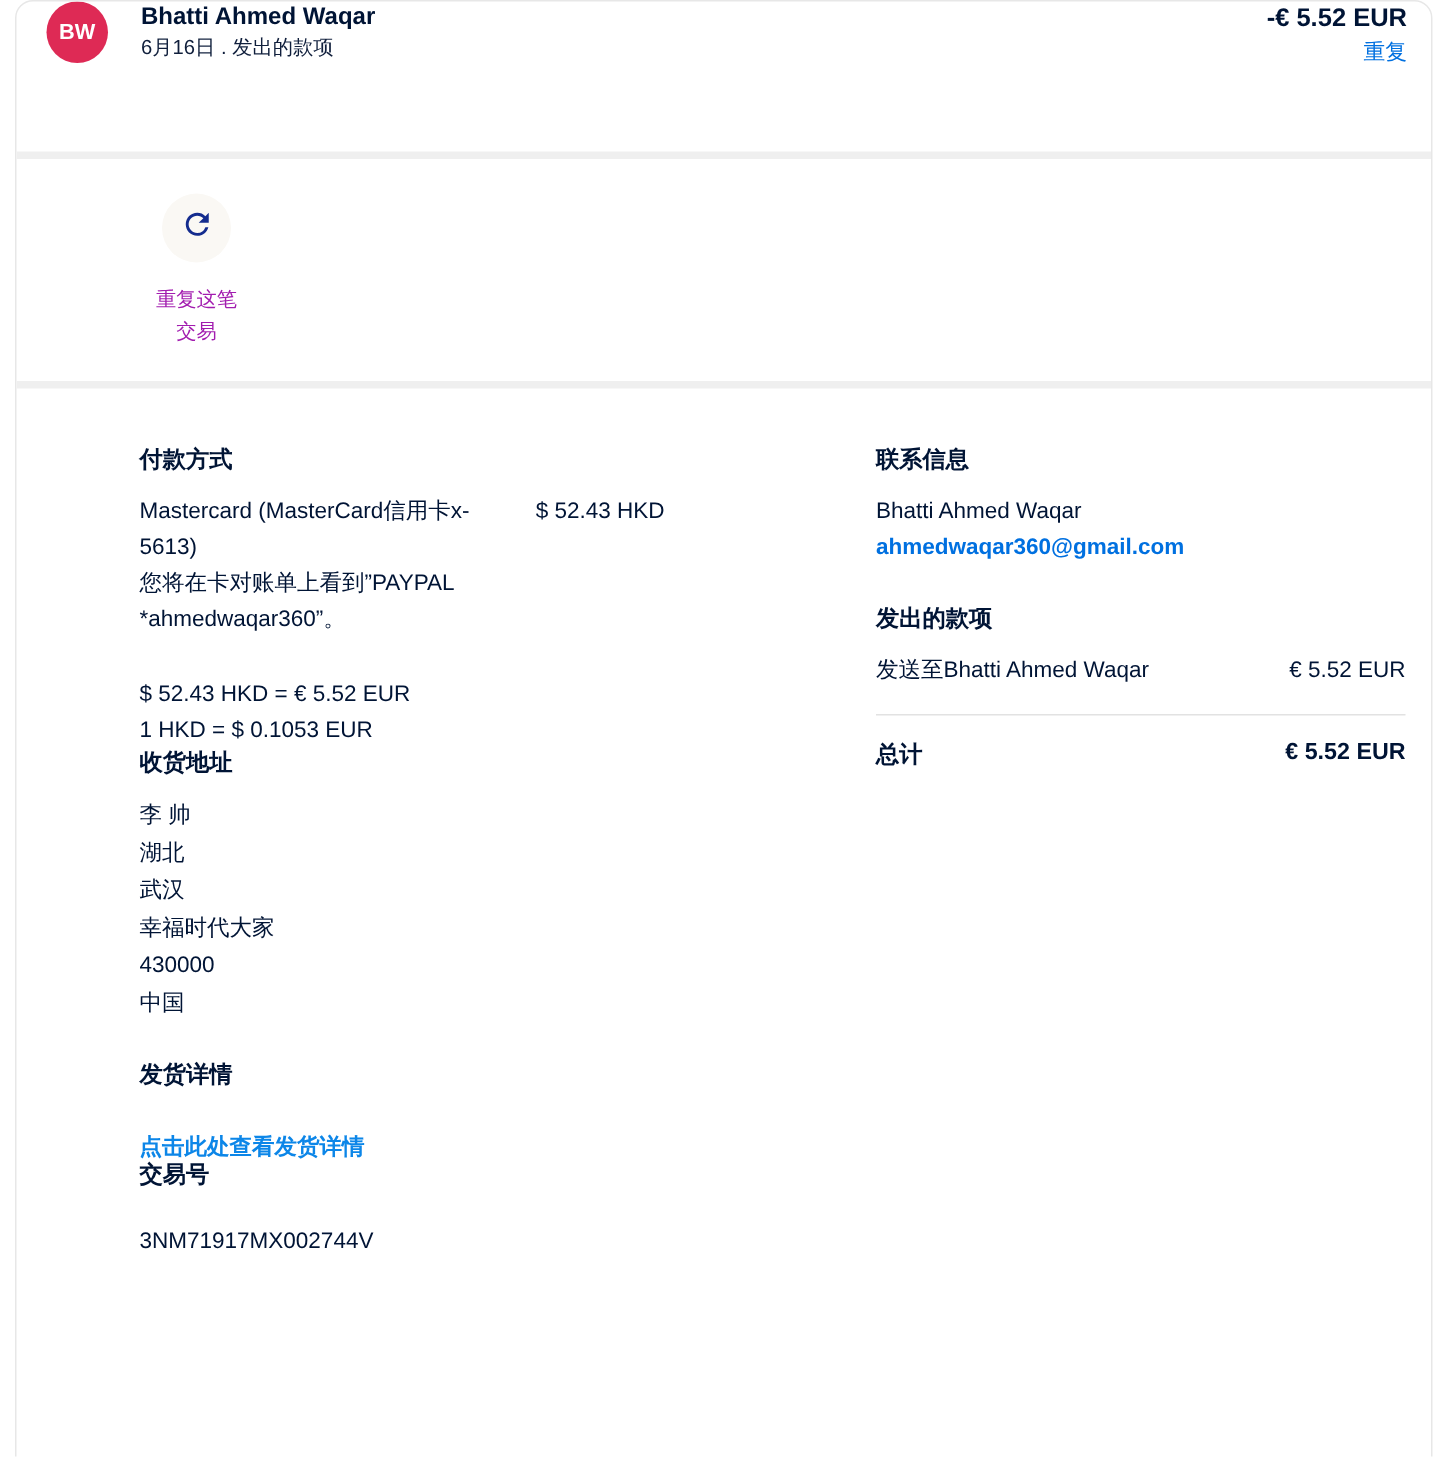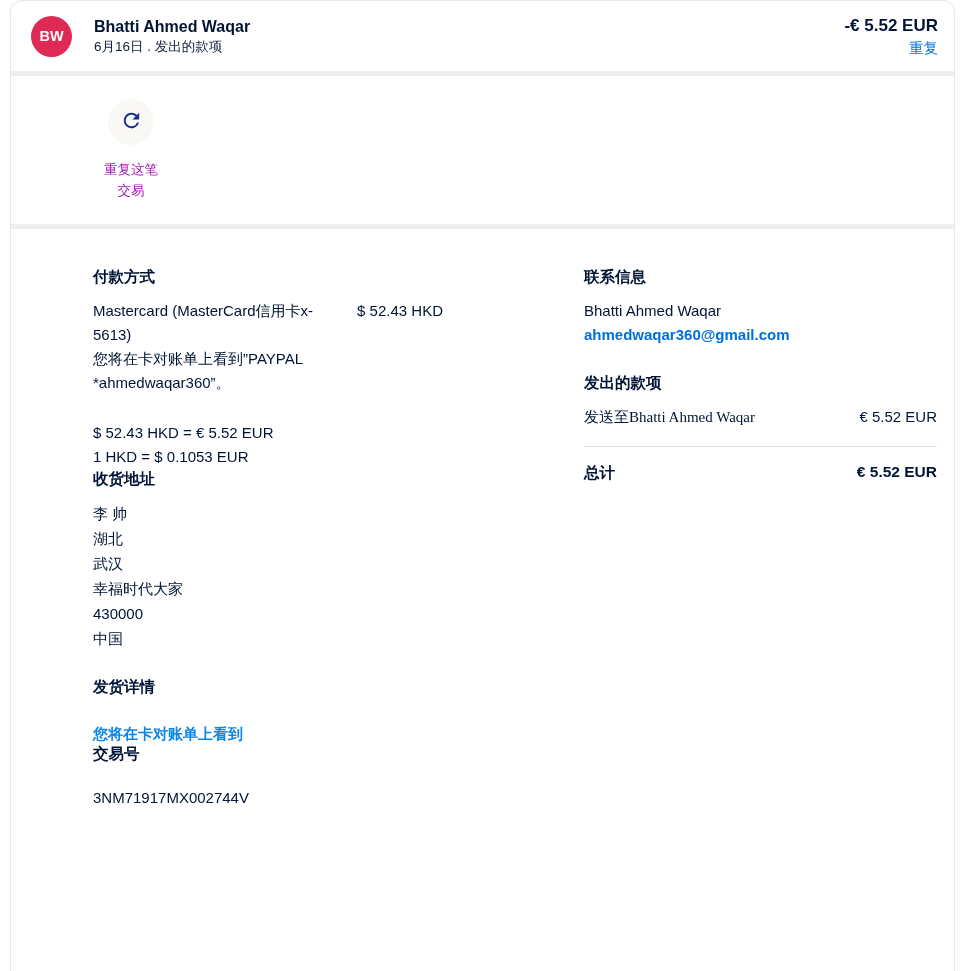--- a/index.html
+++ b/index.html
@@ -16,23 +16,23 @@
     left: 10px; top: 0;
     width: 945px; height: 1000px;
     background: #ffffff;
     border: 1px solid #e7e7e7;
     border-radius: 12px 12px 0 0;
     overflow: hidden;
   }
 
   
   .card-header {
-    height: 70px;
+    height: 100px;
     display: flex;
-    align-items: center;
+    align-items: flex-start;
     padding: 0 16px 0 20px;
   }
   .avatar {
     width: 41px; height: 41px;
     border-radius: 50%;
     background: #de2a55;
     color: #ffffff;
     font-weight: bold;
     font-size: 14.5px;
     display: flex; align-items: center; justify-content: center;
@@ -96,21 +96,21 @@
     color: #0070e0;
     font-weight: bold;
     font-size: 15px;
     text-decoration: none;
     cursor: pointer;
     display: inline-block;
     line-height: 24px;
   }
 
   .details-row { display: flex; justify-content: space-between; align-items: flex-start; }
-  .details-label { width: 225px; font-size: 15px; line-height: 24px; font-family: Liberation Serif, serif; }
+  .details-label { width: 225px; font-size: 15px; line-height: 24px; }
   .details-value { white-space: nowrap; font-size: 15px; line-height: 24px; }
 
   .right-divider { border: none; border-top: 1px solid #e2e2e2; margin: 17px 0 16px 0; }
 
   .total-row { display: flex; justify-content: space-between; }
   .total-label { font-size: 15.5px; font-weight: bold; }
   .total-value { font-size: 15.5px; font-weight: bold; white-space: nowrap; }
 
   .ship-link-wrap { margin-top: 28px; }
   .txn-id { margin-top: 22px; }
@@ -181,21 +181,21 @@
           <div class="addr-line">湖北</div>
           <div class="addr-line">武汉</div>
           <div class="addr-line">幸福时代大家</div>
           <div class="addr-line">430000</div>
           <div class="addr-line">中国</div>
         </div>
 
         <div class="mt-26">
           <h3 class="sec-heading">发货详情</h3>
           <div class="ship-link-wrap">
-            <a class="link-blue">您将在卡对账单上看到</a>
+            <a class="link-blue">点击此处查看发货详情</a>
           </div>
         </div>
 
         <div class="mt-30">
           <h3 class="sec-heading">交易号</h3>
           <div class="body-text txn-id">3NM71917MX002744V</div>
         </div>
 
       </div>
 

